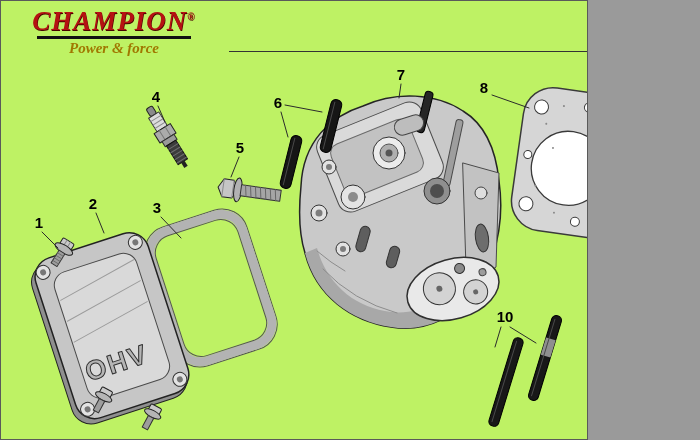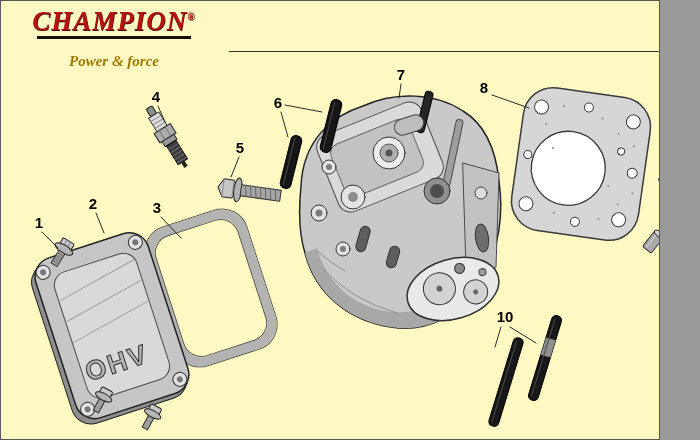--- a/index.html
+++ b/index.html
@@ -1,31 +1,31 @@
 <!DOCTYPE html>
 <html><head>
 <meta charset="utf-8">
 <style>
   * { margin:0; padding:0; box-sizing:border-box; }
   html,body { background:#9a9a9a; }
   .page {
-    position:relative; width:660px; height:440px; background:#fef9c3;
+    position:relative; width:588px; height:440px; background:#bef264;
     border:1px solid #5a5a5a; overflow:hidden;
     font-family:"Liberation Sans", sans-serif;
   }
   .logo { position:absolute; top:6px; left:28px; width:170px; text-align:center; }
   .brand {
     font-family:"Liberation Serif", serif; font-style:italic; font-weight:bold;
     font-size:27px; line-height:1.05; color:#b51212; letter-spacing:1px;
     text-shadow:0.6px 0.6px 0 #4a0000;
     white-space:nowrap;
   }
   .reg { font-size:10px; vertical-align:super; font-style:normal; }
   .tagline {
-    margin:1px 8px 0 8px; border-top:3px solid #101010; padding-top:14px;
+    margin:1px 8px 0 8px; border-top:3px solid #101010; padding-top:1px;
     font-family:"Liberation Serif", serif; font-style:italic; font-weight:bold;
     font-size:15px; color:#a07800;
   }
   .title { position:absolute; top:32px; left:232px; font-size:13px; color:#101010; }
   .model { position:absolute; top:32px; right:16px; font-size:13px; color:#101010; }
   .header-rule { position:absolute; top:50px; left:228px; width:460px; border-top:1px solid #333; height:0; }
   svg.diagram { position:absolute; left:0; top:0; width:700px; height:440px; }
 </style>
 </head>
 <body>

